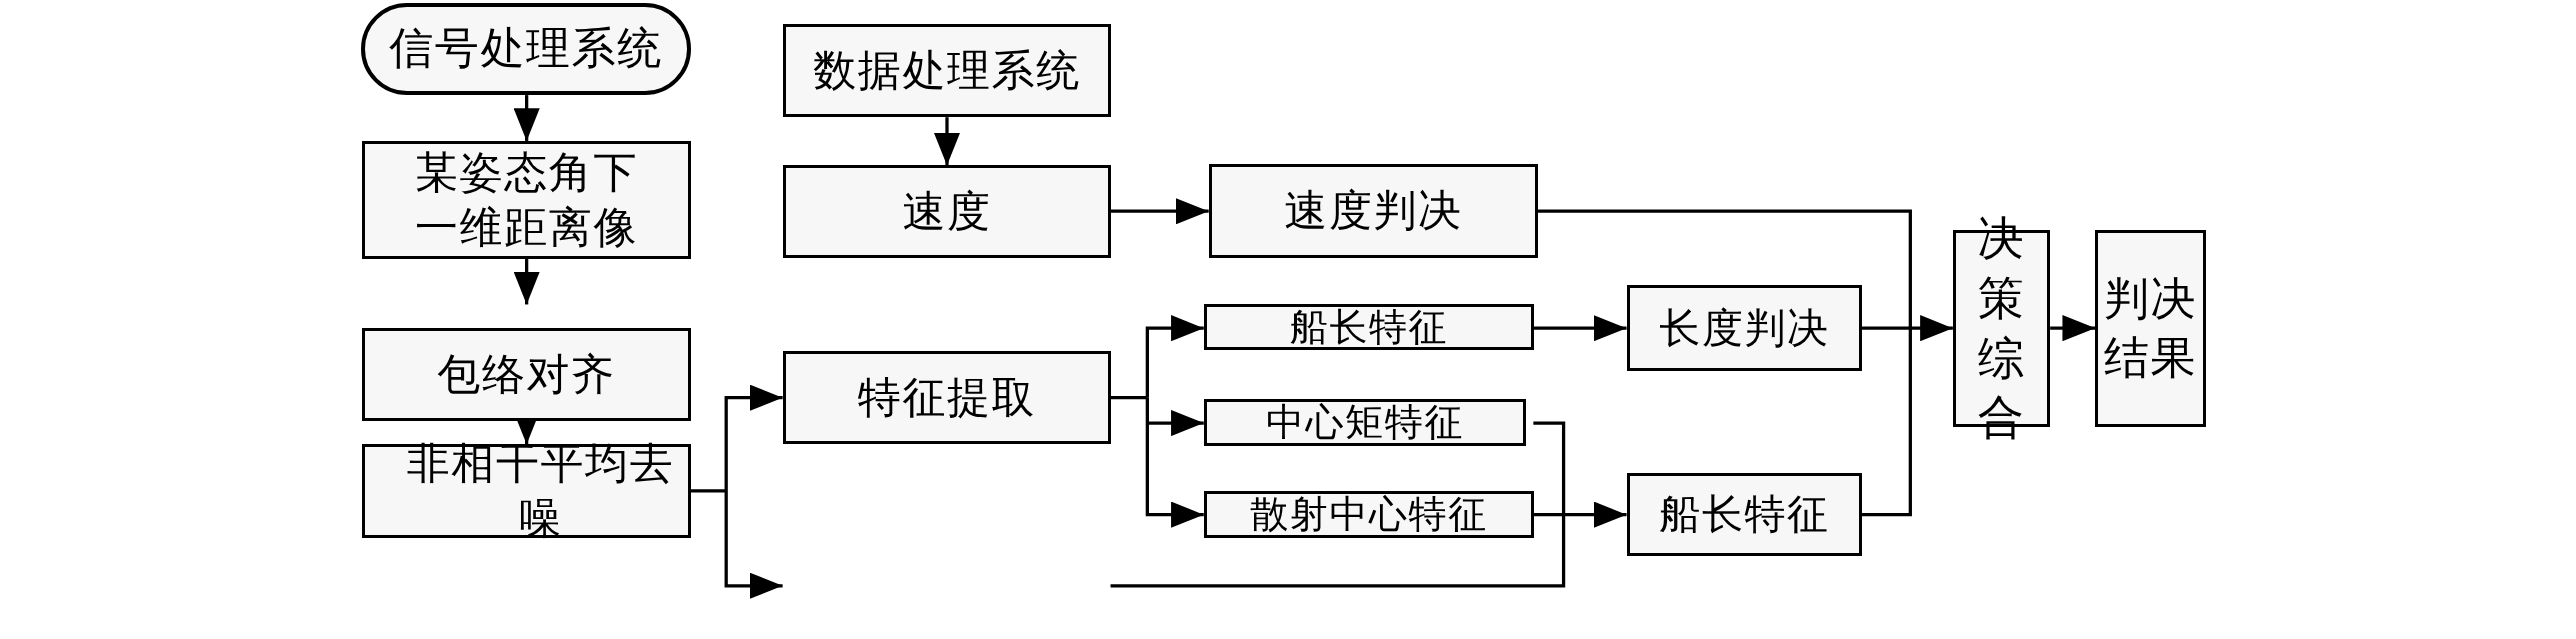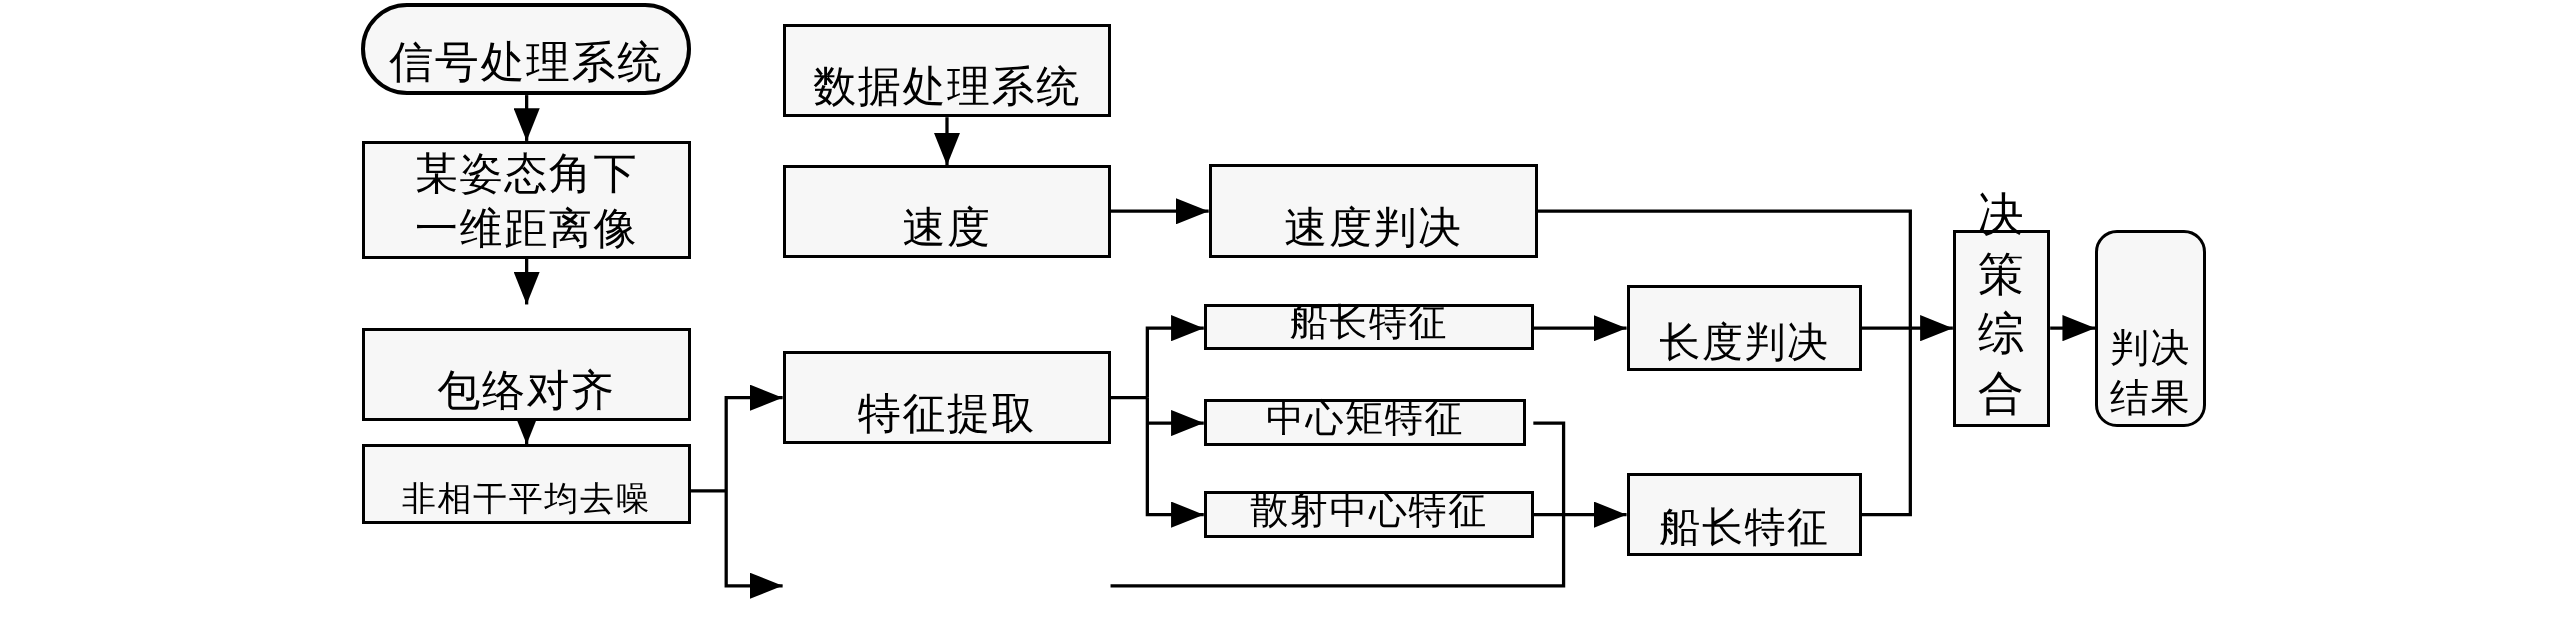--- a/index.html
+++ b/index.html
@@ -10,41 +10,41 @@
     font-family:"Liberation Serif","DejaVu Serif",serif;
     overflow:hidden;
   }
   svg.wires{position:absolute;left:0;top:0;width:2576px;height:640px;}
   svg.wires path{stroke:var(--line-color,#000);stroke-width:4;fill:none;}
   .node{
     position:absolute;box-sizing:border-box;
     background:var(--box-fill,#f7f7f7);
     border:3.3px solid var(--box-border,#000);
     color:var(--text-color,#000);
-    display:flex;flex-direction:column;align-items:center;justify-content:flex-end;
+    display:flex;flex-direction:column;align-items:center;justify-content:center;
     text-align:center;letter-spacing:1.6px;line-height:1.28;
   }
   .node.terminator{border-width:4.1px;border-radius:46px;}
   
   .n-signal   {left:361px; top:3.3px;   width:330px;height:92px;font-size:44px;}
   .n-profile  {left:362px; top:141px; width:329px;height:118px;font-size:43px;}
   .n-envelope {left:362px; top:304px; width:329px;height:93px;font-size:43px;margin-top:24px;}
-  .n-denoise  {left:362px; top:444px; width:329px;height:80px;font-size:34px;}
+  .n-denoise  {left:362px; top:444px; width:329px;height:94px;font-size:43px;padding-left:28px;}
   .n-datasys  {left:783px; top:24px;  width:328px;height:93px;font-size:43px;}
   .n-speed    {left:783px; top:165px; width:328px;height:93px;font-size:43px;}
   .n-speeddec {left:1209px;top:164px; width:329px;height:94px;font-size:43px;}
   .n-featext  {left:783px; top:351px; width:328px;height:93px;font-size:43px;}
   .n-template {left:783px; top:539px; width:328px;height:93px;font-size:43px;}
   .n-shiplen  {left:1204px;top:304px; width:330px;height:46px; font-size:38px;}
   .n-centmom  {left:1204px;top:399px; width:322px;height:47px; font-size:38px;}
   .n-scatter  {left:1204px;top:491px; width:330px;height:47px; font-size:38px;}
   .n-lendec   {left:1627px;top:285px; width:235px;height:86px;font-size:41px;}
   .n-classdec {left:1627px;top:473px; width:235px;height:83px;font-size:41px;}
   .n-fusion   {left:1953px;top:230px; width:97px;height:197px;font-size:46px;line-height:1.3;}
-  .n-result   {left:2095px;top:230px; width:111px;height:197px;font-size:39px;line-height:1.3;border-radius:22px;}
+  .n-result   {left:2095px;top:230px; width:111px;height:197px;font-size:45px;line-height:1.3;}
 </style>
 </head>
 <body>
 
 <div class="canvas">
 
   <svg class="wires" viewBox="0 0 3150 782">
     <defs>
       <marker id="arr" viewBox="0 0 10 8" refX="10" refY="4" markerWidth="10" markerHeight="8" orient="auto">
         <path d="M0,0 L10,4 L0,8 Z" style="fill:var(--line-color,#000);stroke:none;"></path>

